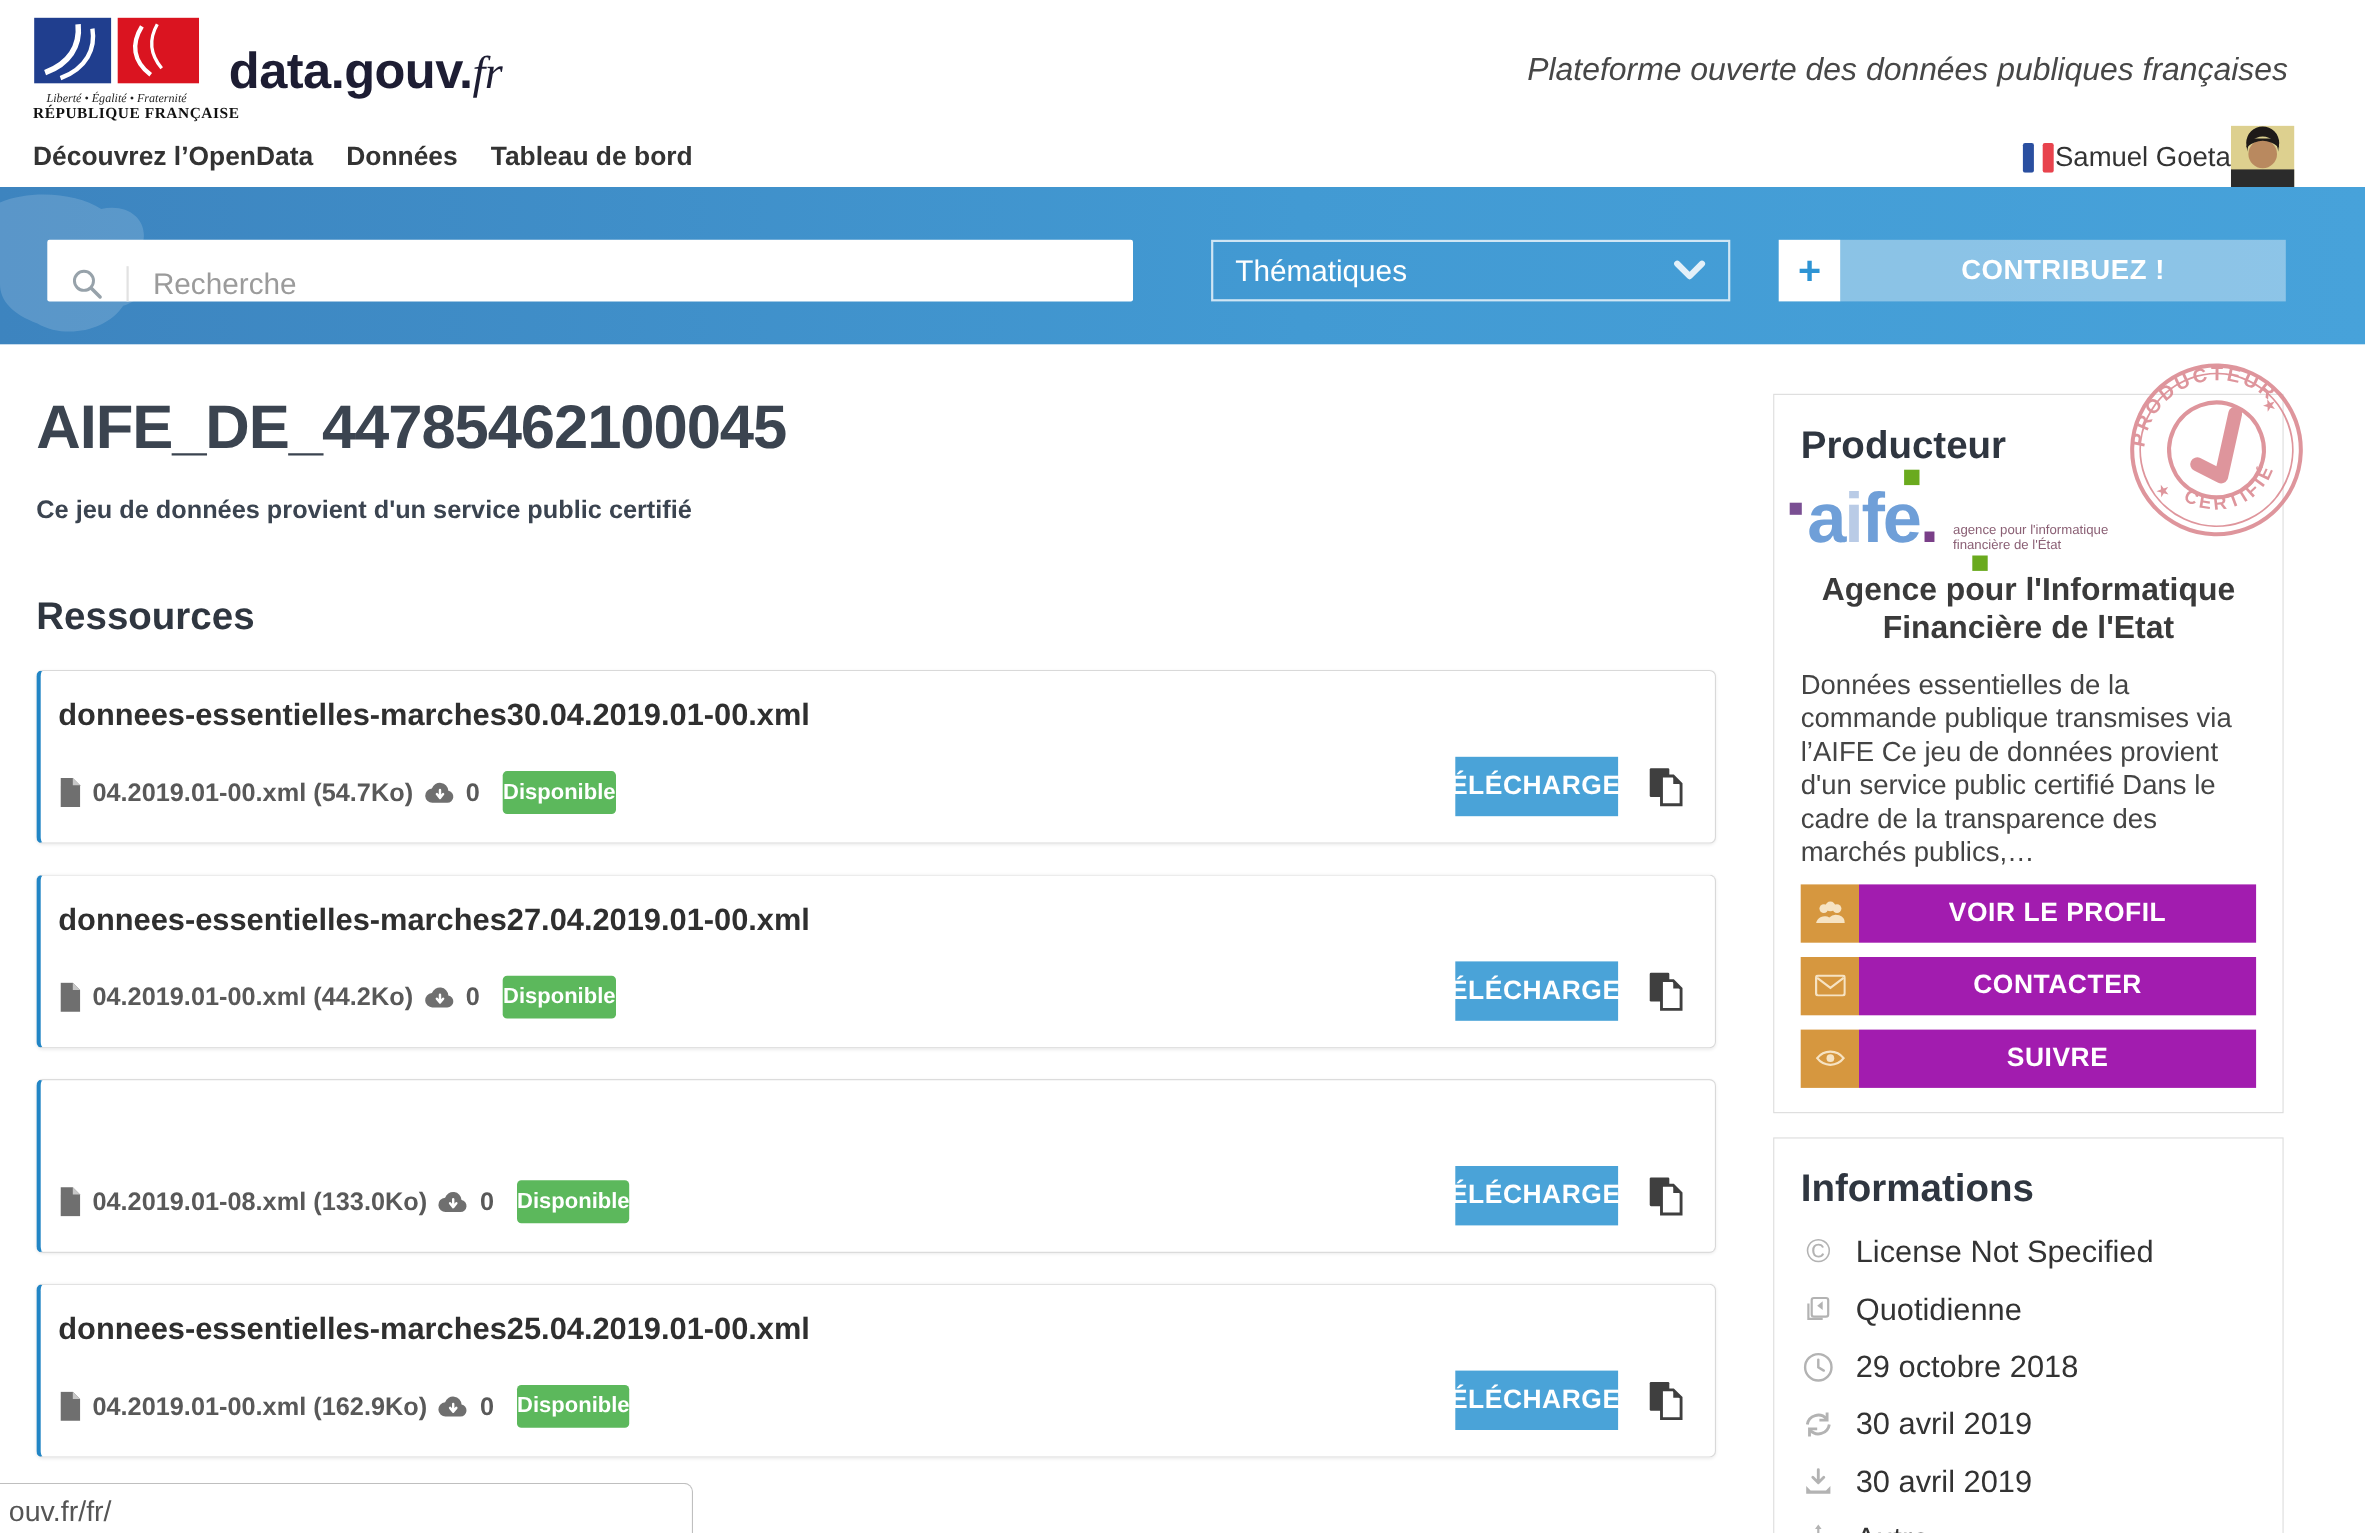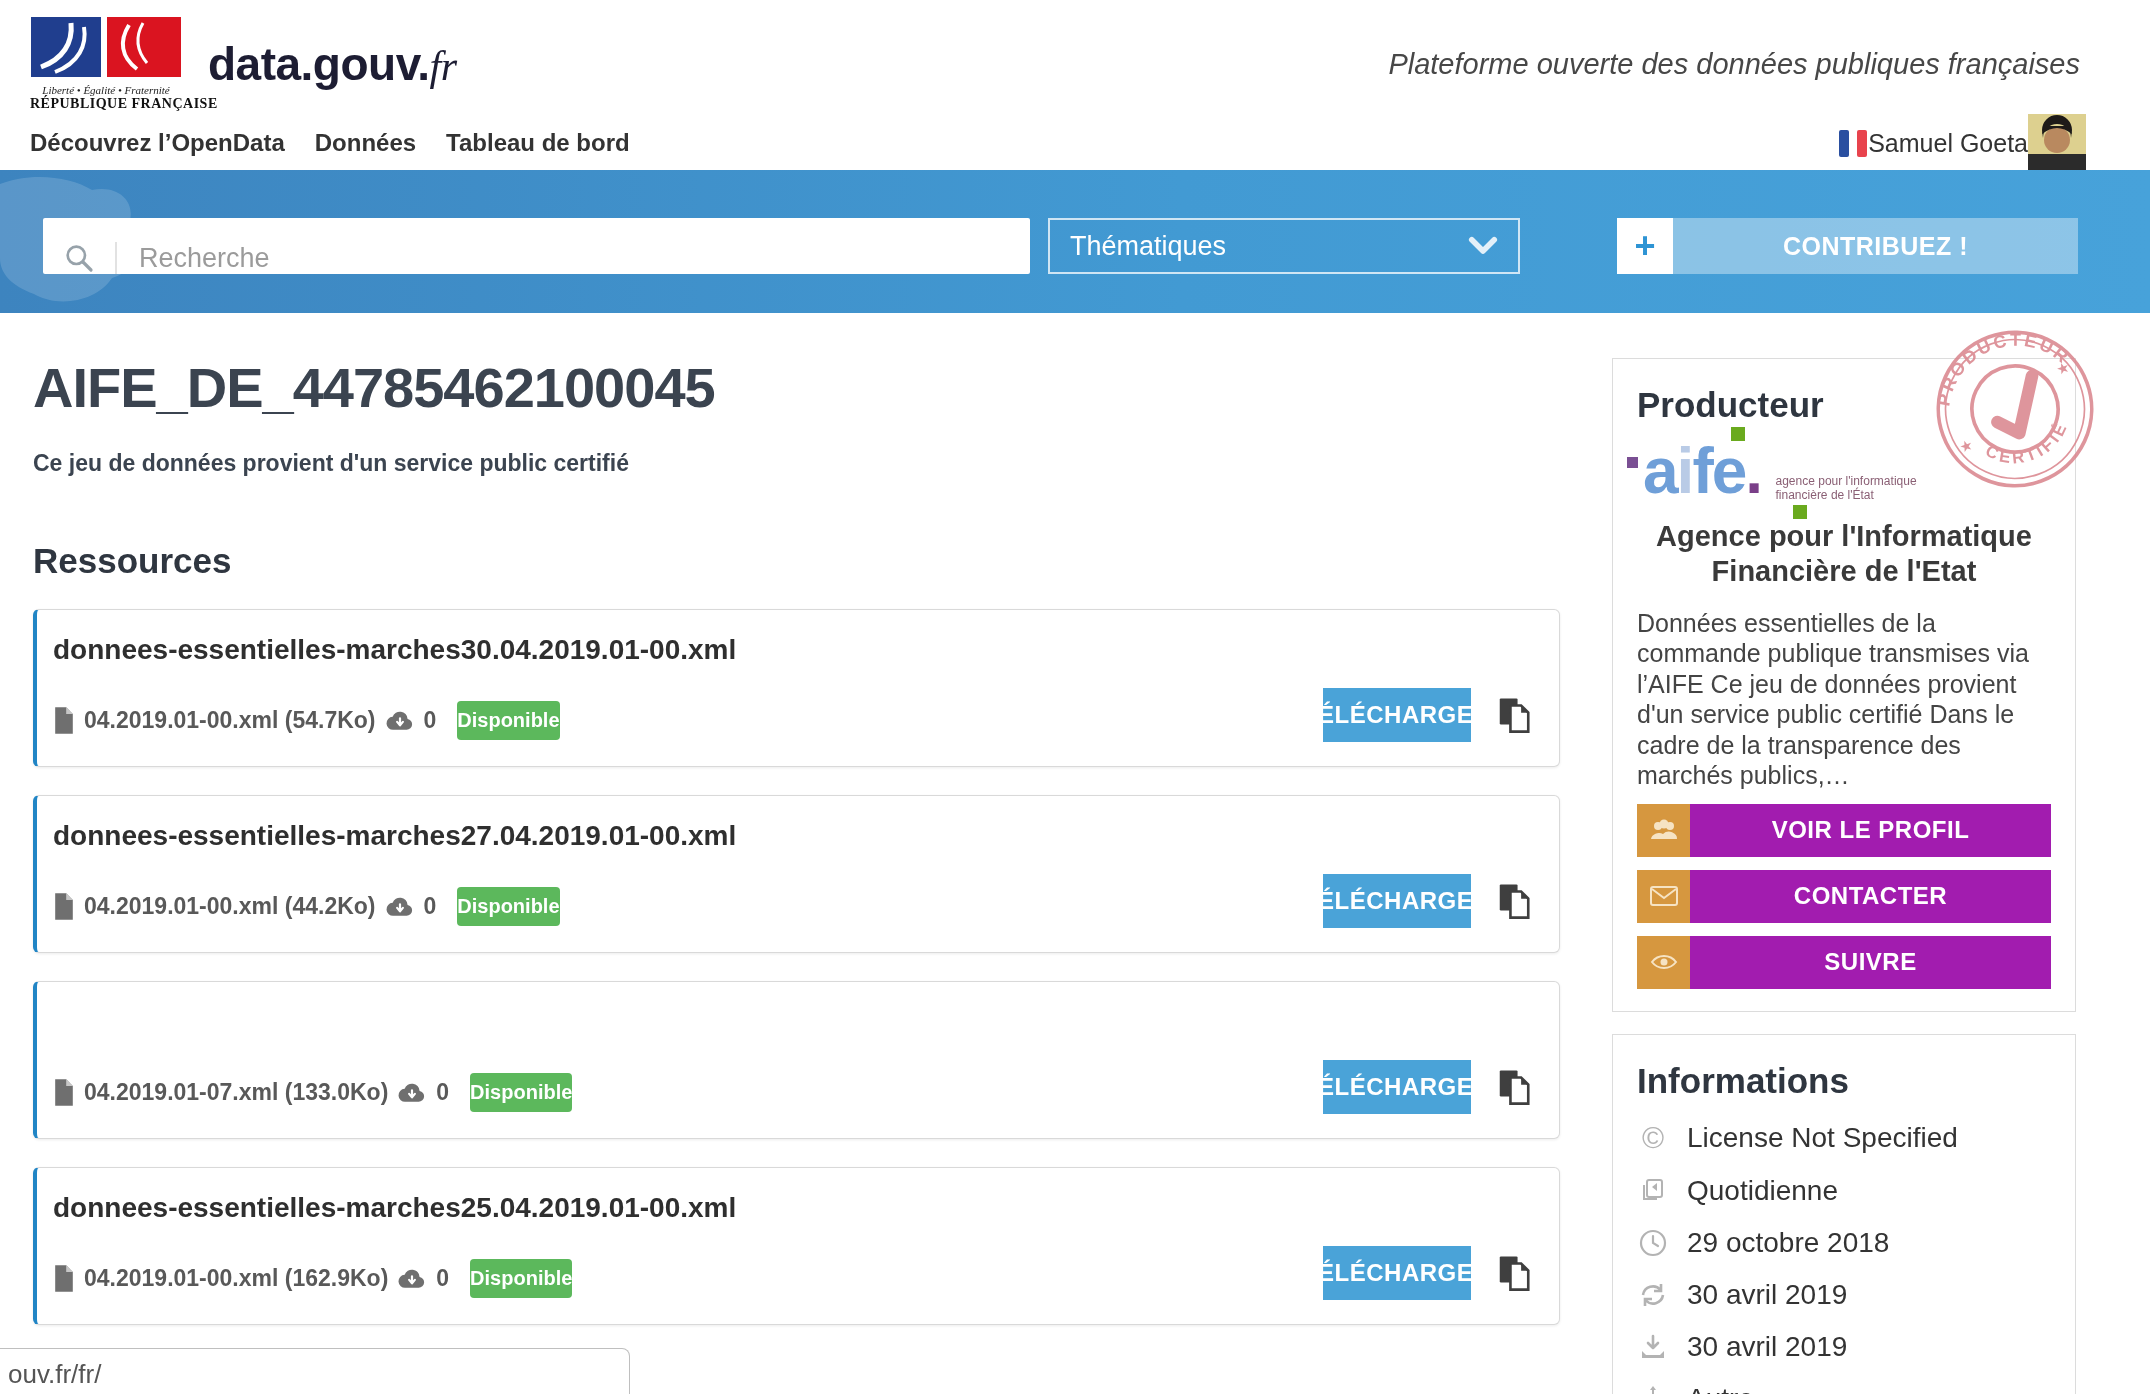--- a/index.html
+++ b/index.html
@@ -26,21 +26,21 @@
   .avatar { width:58px; height:58px; overflow:hidden; }
 
   
   .band { position:absolute; left:0; top:170px; width:2150px; height:143px;
           background:linear-gradient(90deg,#3d84bf 0%,#429ad3 55%,#47a2da 100%); }
   .band .france { position:absolute; left:0; top:0; height:143px; opacity:.55; }
   .search-box { position:absolute; left:43px; top:48px; width:987px; height:56px; background:#fff; display:flex; align-items:flex-end; border-radius:2px; }
   .search-icon-cell { width:74px; display:flex; align-items:center; justify-content:center; border-right:2px solid #e2e2e2; }
   .search-box input { flex:1; border:none; outline:none; font-size:27px; color:#333; padding:0 22px; font-family:inherit; background:transparent; }
   .search-box input::placeholder { color:#9b9b9b; }
-  .topics { position:absolute; left:1048px; top:48px; width:472px; height:56px; border:2px solid rgba(255,255,255,.75); display:flex; align-items:center; padding:0 20px; cursor:pointer; }
+  .topics { position:absolute; left:1101px; top:48px; width:472px; height:56px; border:2px solid rgba(255,255,255,.75); display:flex; align-items:center; padding:0 20px; cursor:pointer; }
   .topics-label { color:#fff; font-size:27px; }
   .topics .chev { margin-left:auto; }
   .contribute { position:absolute; left:1617px; top:48px; width:461px; height:56px; display:flex; cursor:pointer; }
   .contribute .plus-cell { width:56px; background:#fff; color:#2e94d4; font-size:36px; font-weight:bold; display:flex; align-items:center; justify-content:center; }
   .contribute .cta { flex:1; background:rgba(255,255,255,.38); color:#fff; font-size:25px; font-weight:bold; display:flex; align-items:center; justify-content:center; letter-spacing:.5px; }
 
   
   .main { position:absolute; left:33px; top:313px; width:1527px; }
   h1.dataset-title { margin-top:42px; font-size:56px; font-weight:bold; color:#3b4450; letter-spacing:-1px; }
   .certified-note { margin-top:30px; font-size:23px; font-weight:bold; color:#3b4450; }
@@ -205,21 +205,21 @@
           <path d="M20 8l6 6h-6z" fill="#3f3f3f"></path>
         </svg>
     </div>
 
     <div class="resource-card">
       <div class="r-meta">
         <svg width="22" height="27" viewBox="0 0 20 24">
             <path d="M2 0h10l6 6v18H2z" fill="#6f6f6f"></path>
             <path d="M12 0l6 6h-6z" fill="#c7c7c7"></path>
           </svg>
-        <span>04.2019.01-07.xml (133.0Ko)</span>
+        <span>04.2019.01-08.xml (133.0Ko)</span>
         <svg width="30" height="22" viewBox="0 0 26 20">
             <path d="M7 18h12a5 5 0 0 0 .9-9.92A7 7 0 0 0 6.3 6.2 5.6 5.6 0 0 0 7 18z" fill="#6f6f6f"></path>
             <path d="M13 7.5v5.5M10.4 10.8 13 14l2.6-3.2" stroke="#fff" stroke-width="2" fill="none" stroke-linecap="round" stroke-linejoin="round"></path>
           </svg>
         <span>0</span>
         <span class="badge-available">Disponible</span>
       </div>
       <div class="dl-btn">TÉLÉCHARGER</div>
       <svg class="copy-ic" width="34" height="38" viewBox="0 0 28 32">
           <rect x="2" y="2" width="15" height="22" rx="1" fill="#3f3f3f"></rect>

